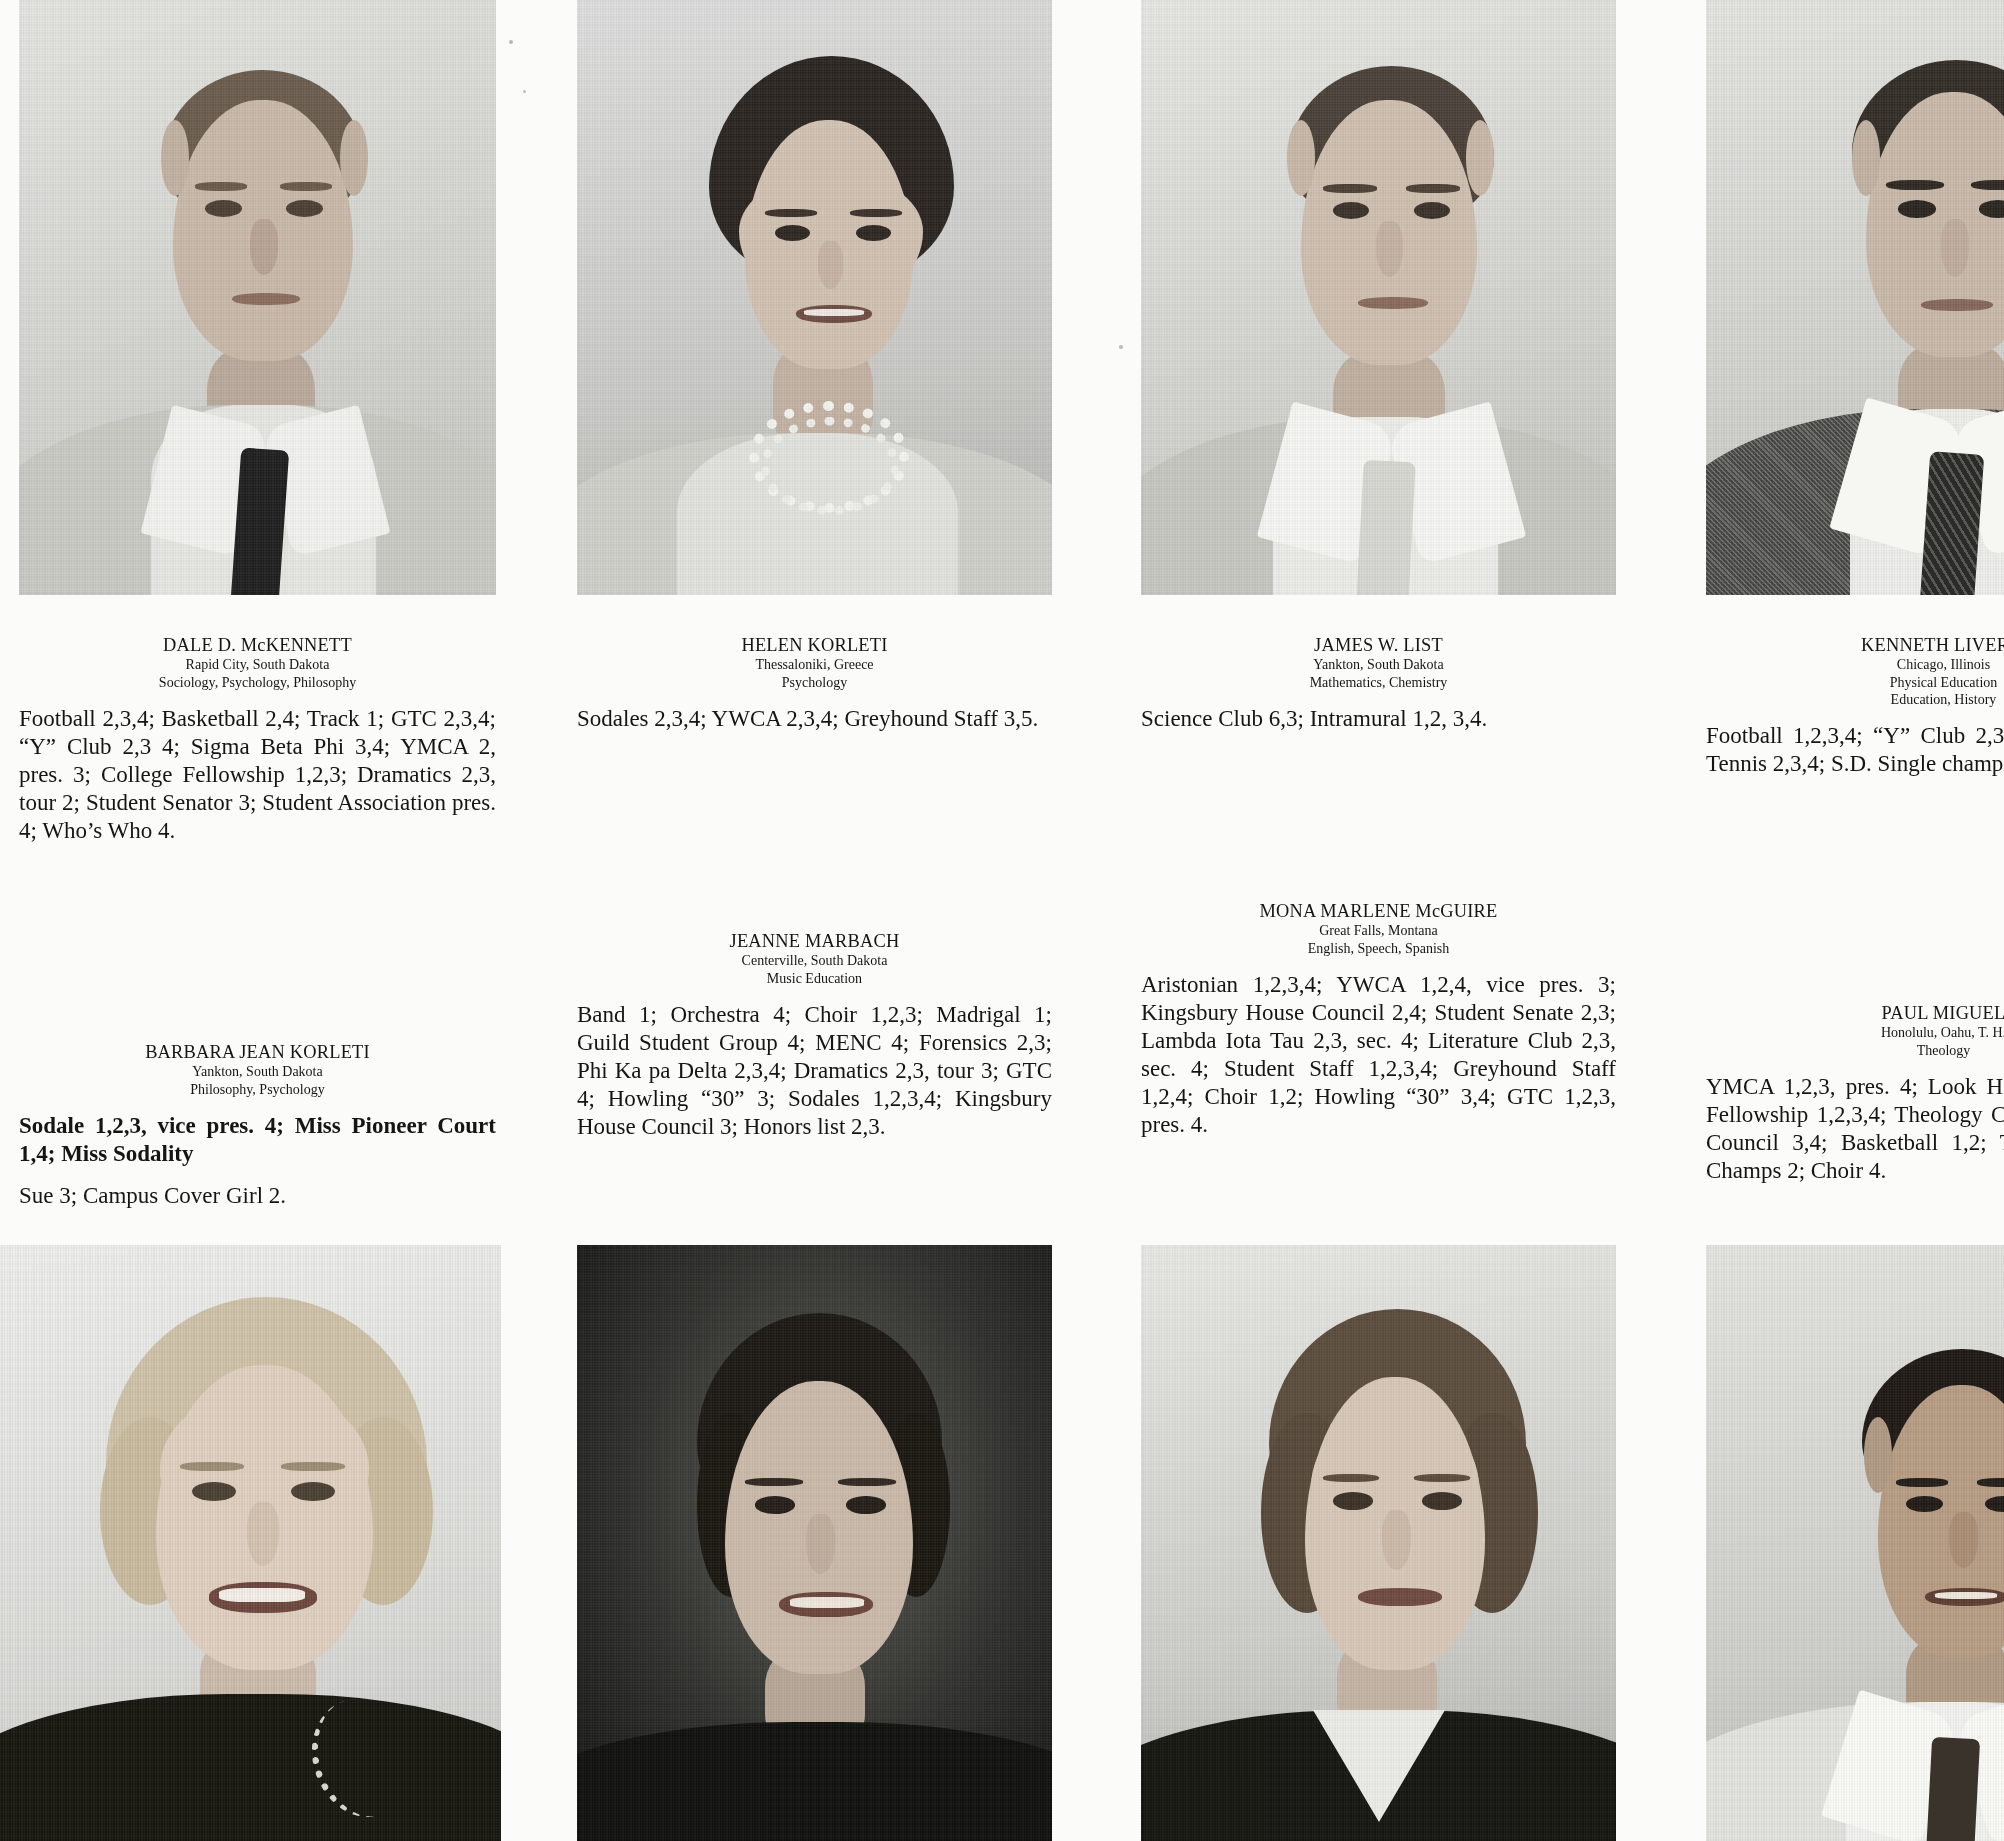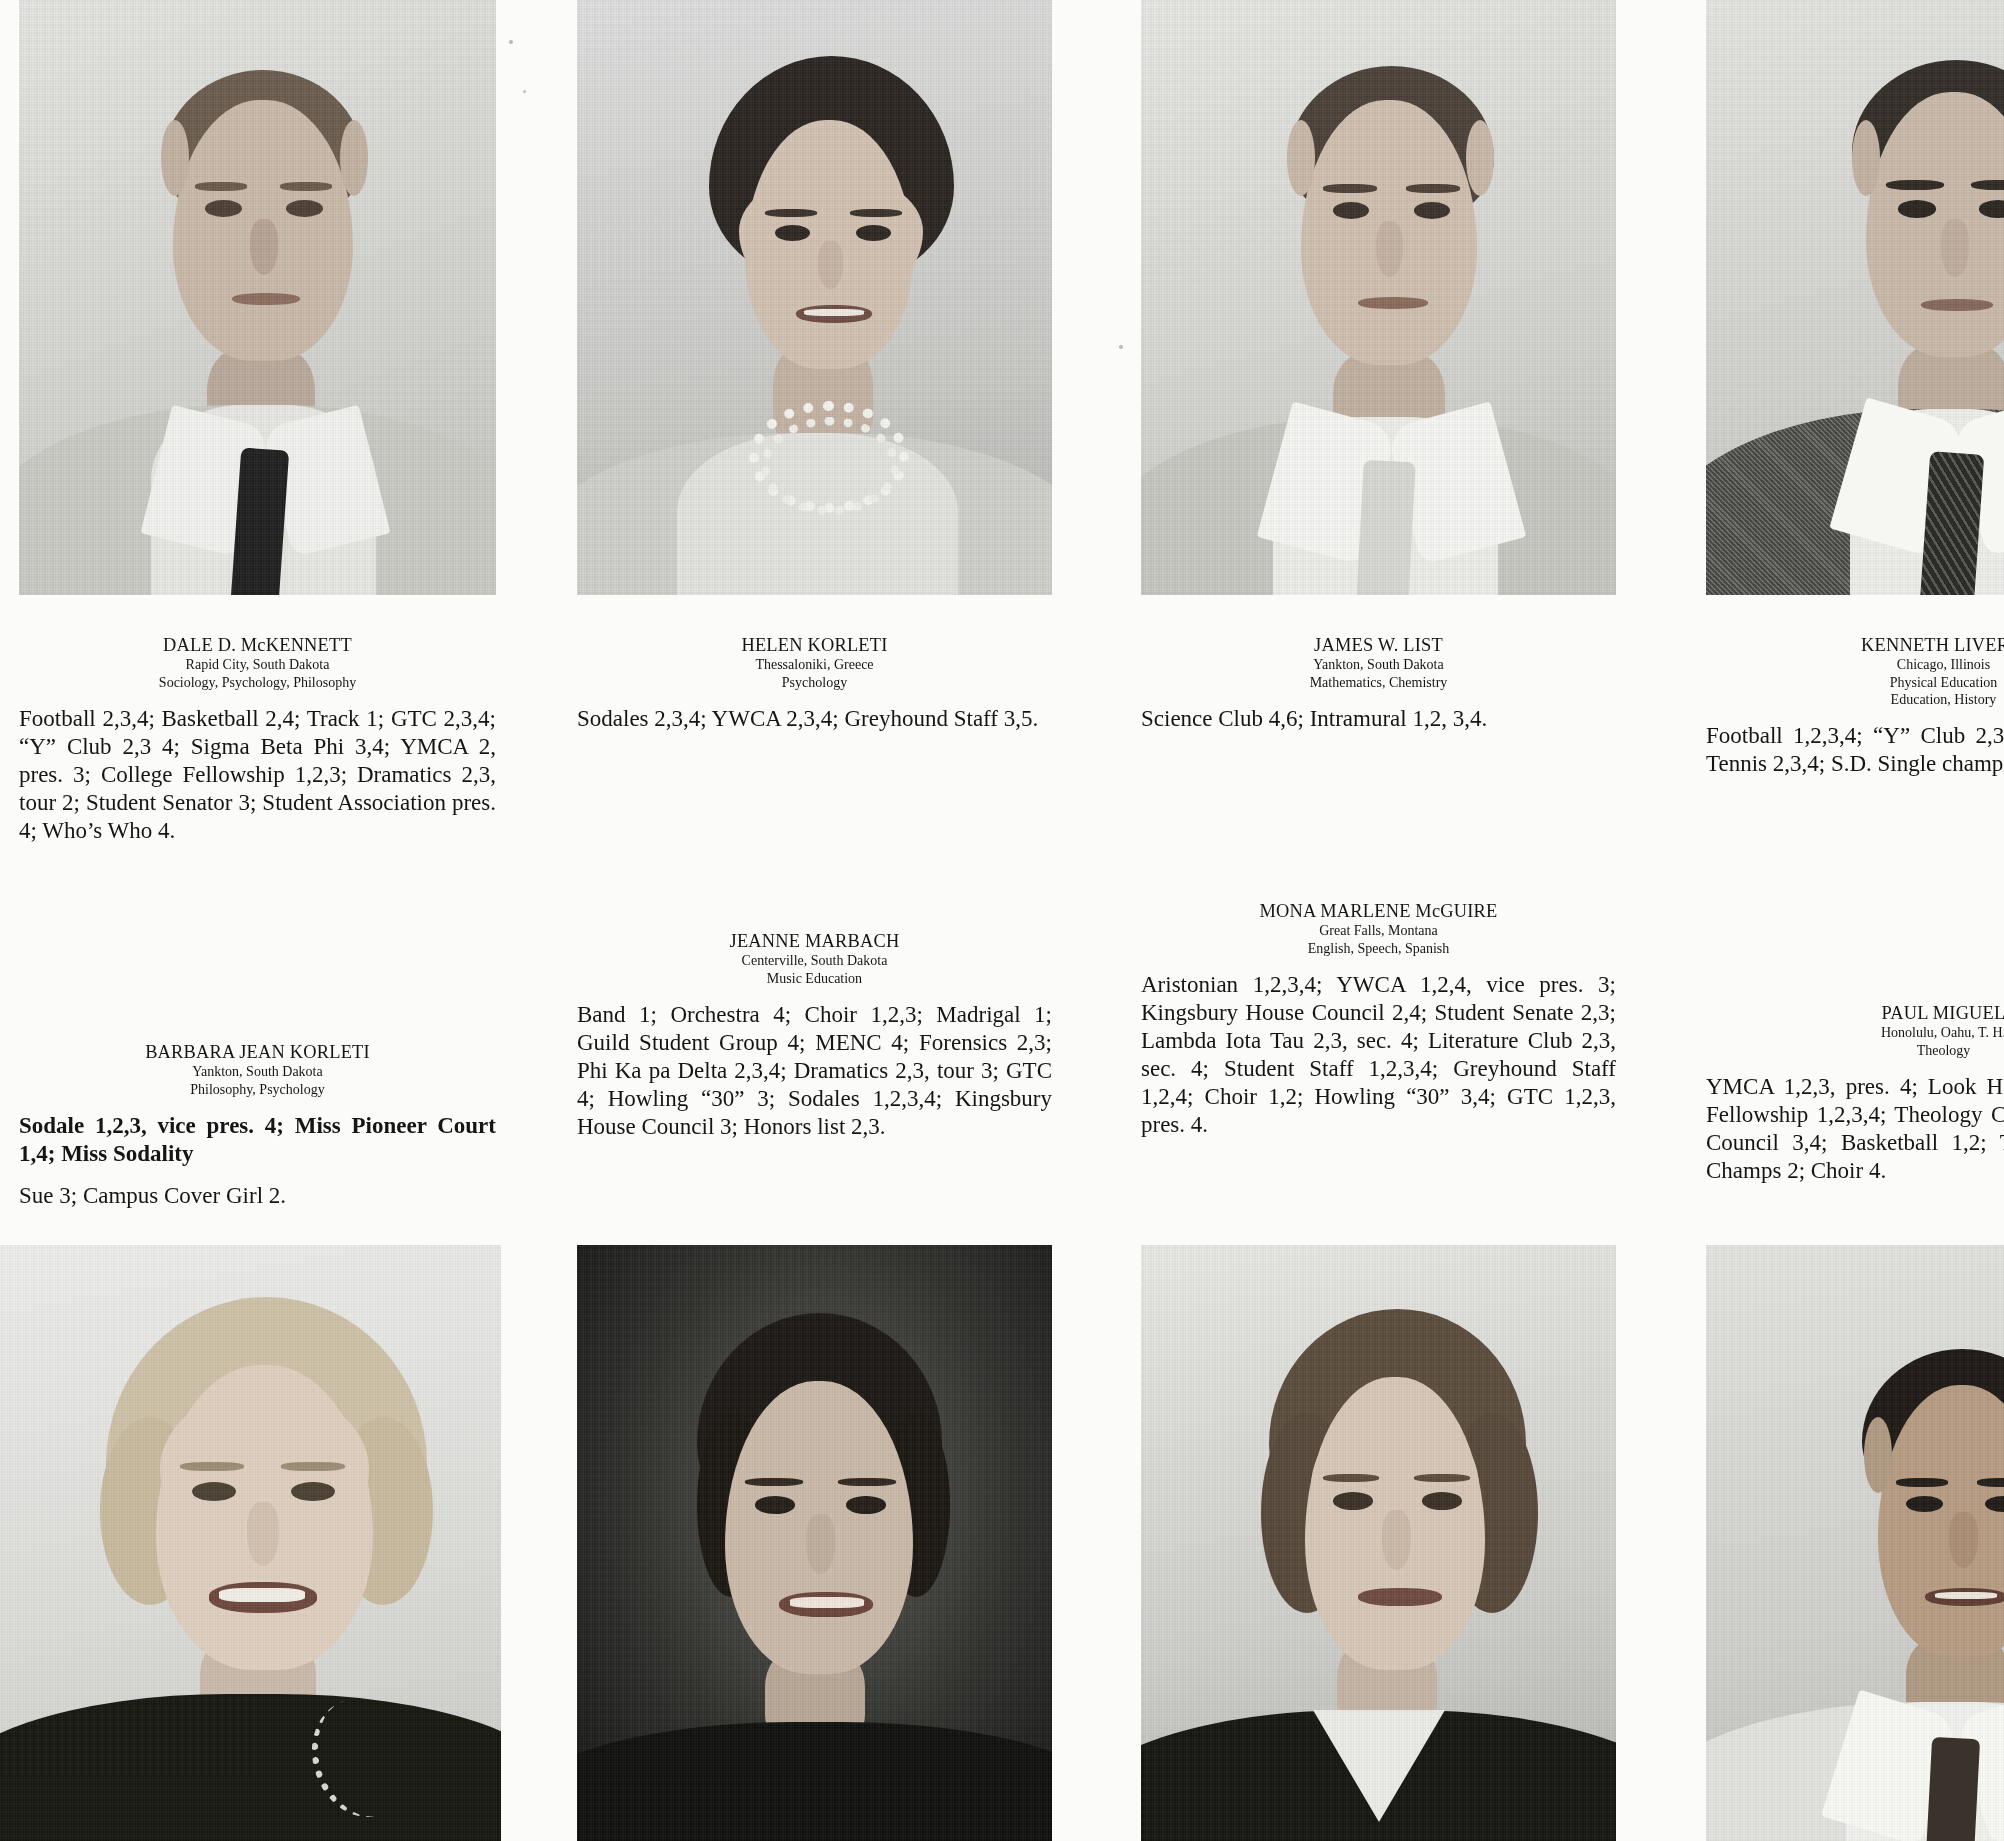--- a/index.html
+++ b/index.html
@@ -215,21 +215,21 @@
     <div class="cap-name">HELEN KORLETI</div>
     <div class="cap-sub">Thessaloniki, Greece</div>
     <div class="cap-sub">Psychology</div>
     <div class="cap-body">Sodales 2,3,4; YWCA 2,3,4; Greyhound Staff 3,5.</div>
   </div>
 
   <div class="caption" style="left:1141px; top:634px; width:475px;">
     <div class="cap-name">JAMES W. LIST</div>
     <div class="cap-sub">Yankton, South Dakota</div>
     <div class="cap-sub">Mathematics, Chemistry</div>
-    <div class="cap-body">Science Club 4,6; Intramural 1,2, 3,4.</div>
+    <div class="cap-body">Science Club 6,3; Intramural 1,2, 3,4.</div>
   </div>
 
   <div class="caption" style="left:1706px; top:634px; width:475px;">
     <div class="cap-name">KENNETH LIVERIS</div>
     <div class="cap-sub">Chicago, Illinois</div>
     <div class="cap-sub">Physical Education</div>
     <div class="cap-sub">Education, History</div>
     <div class="cap-body">Football 1,2,3,4; “Y” Club 2,3,4; Intramural 2,3; Tennis 2,3,4; S.D. Single championship 3.</div>
   </div>
 

